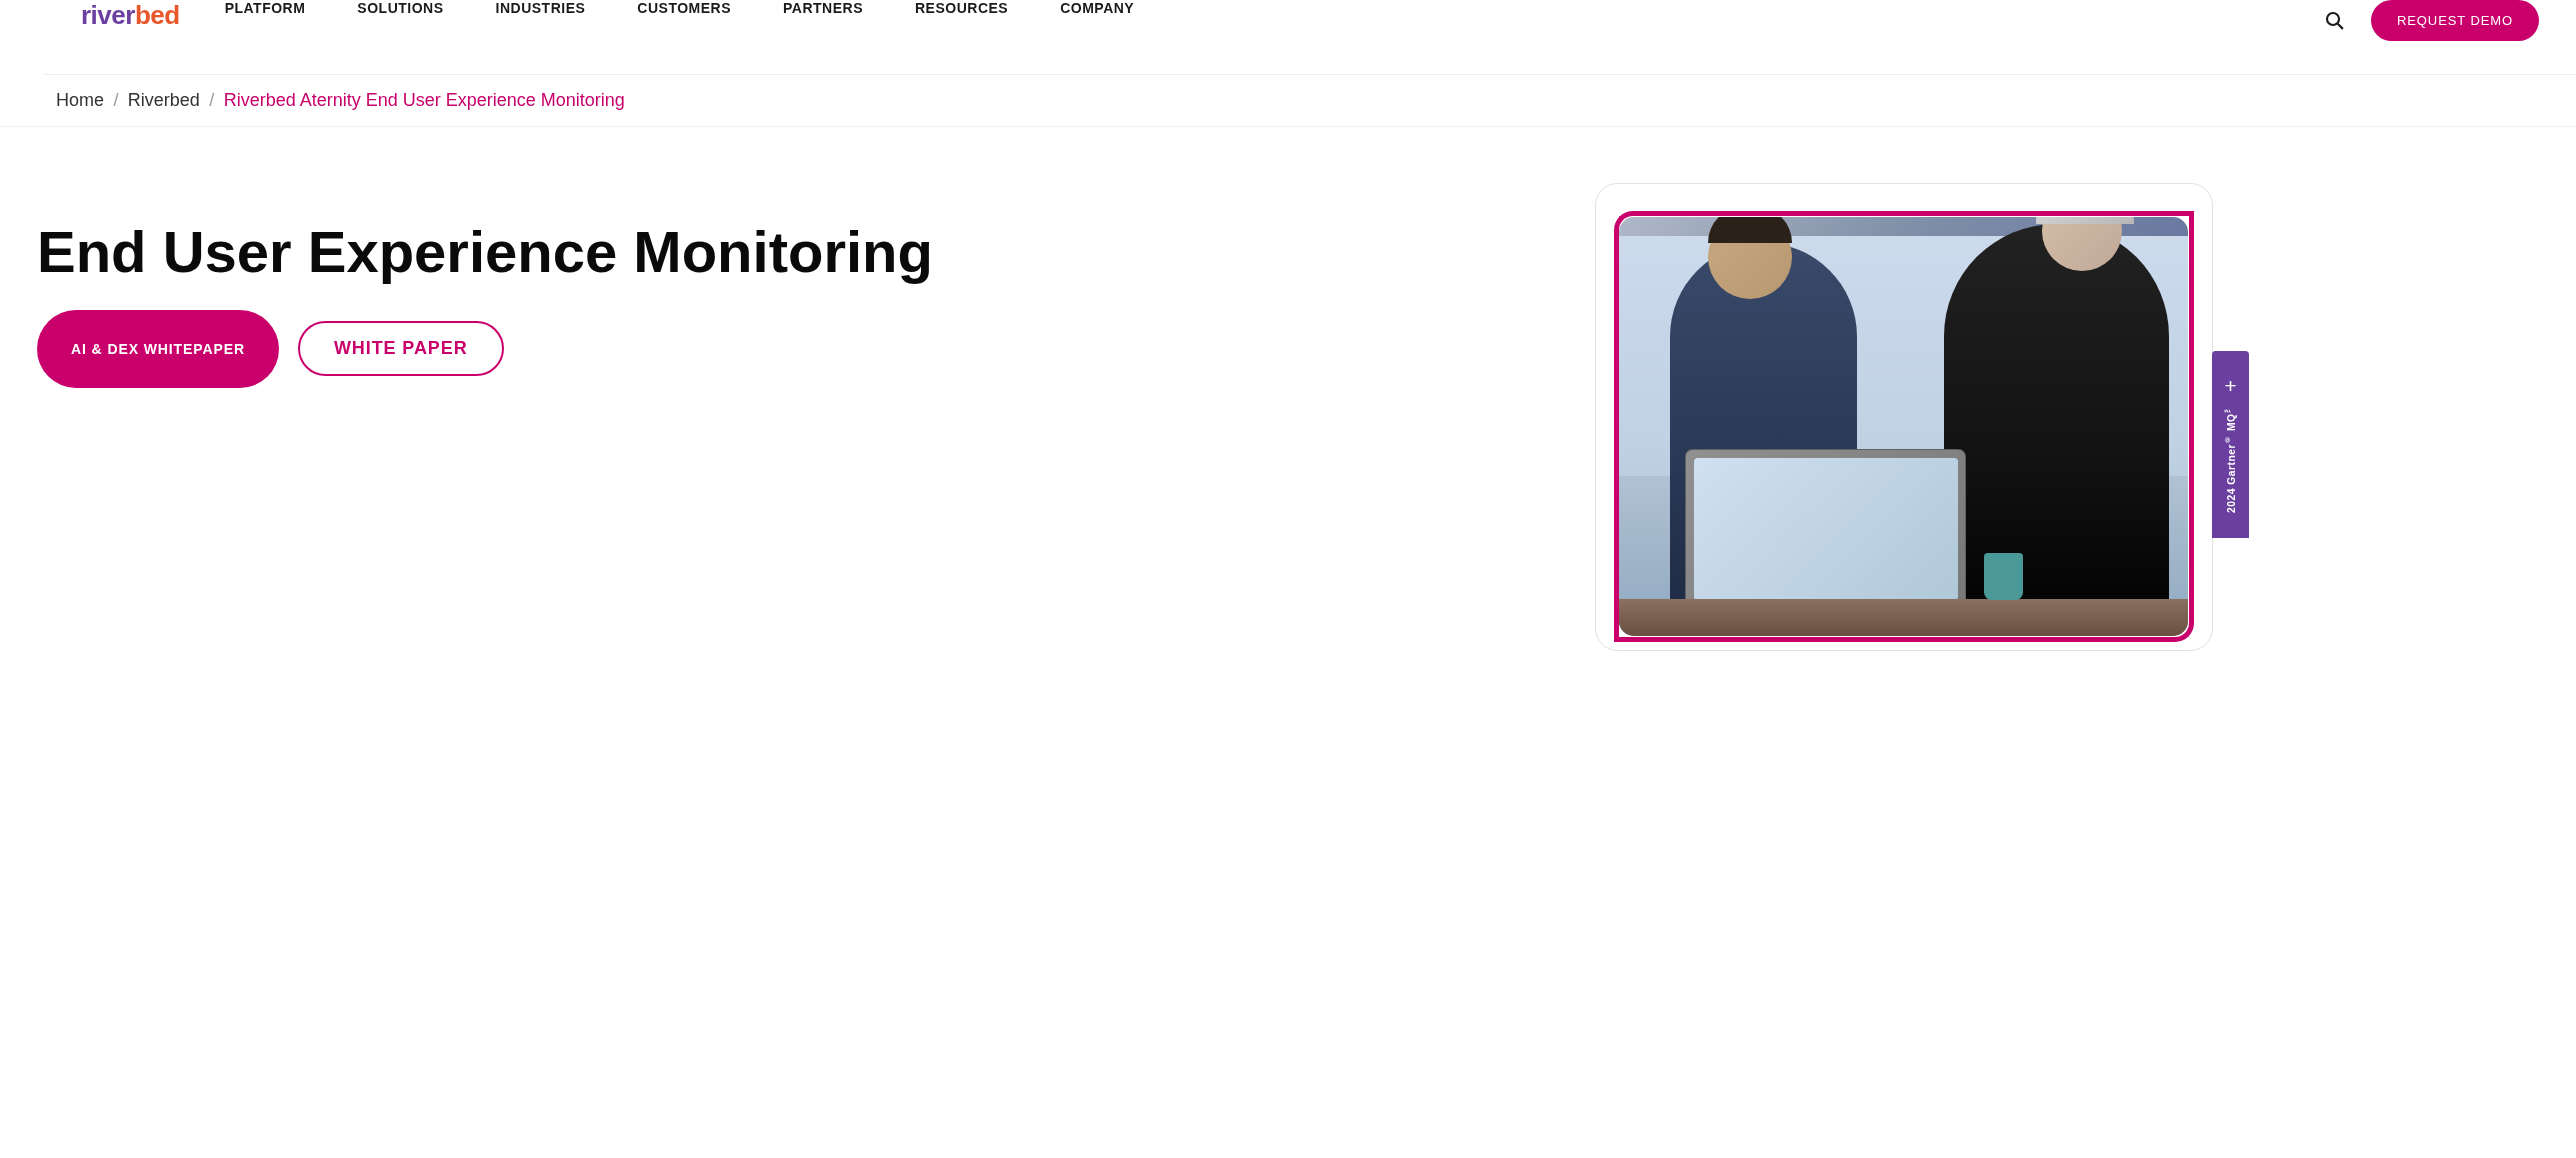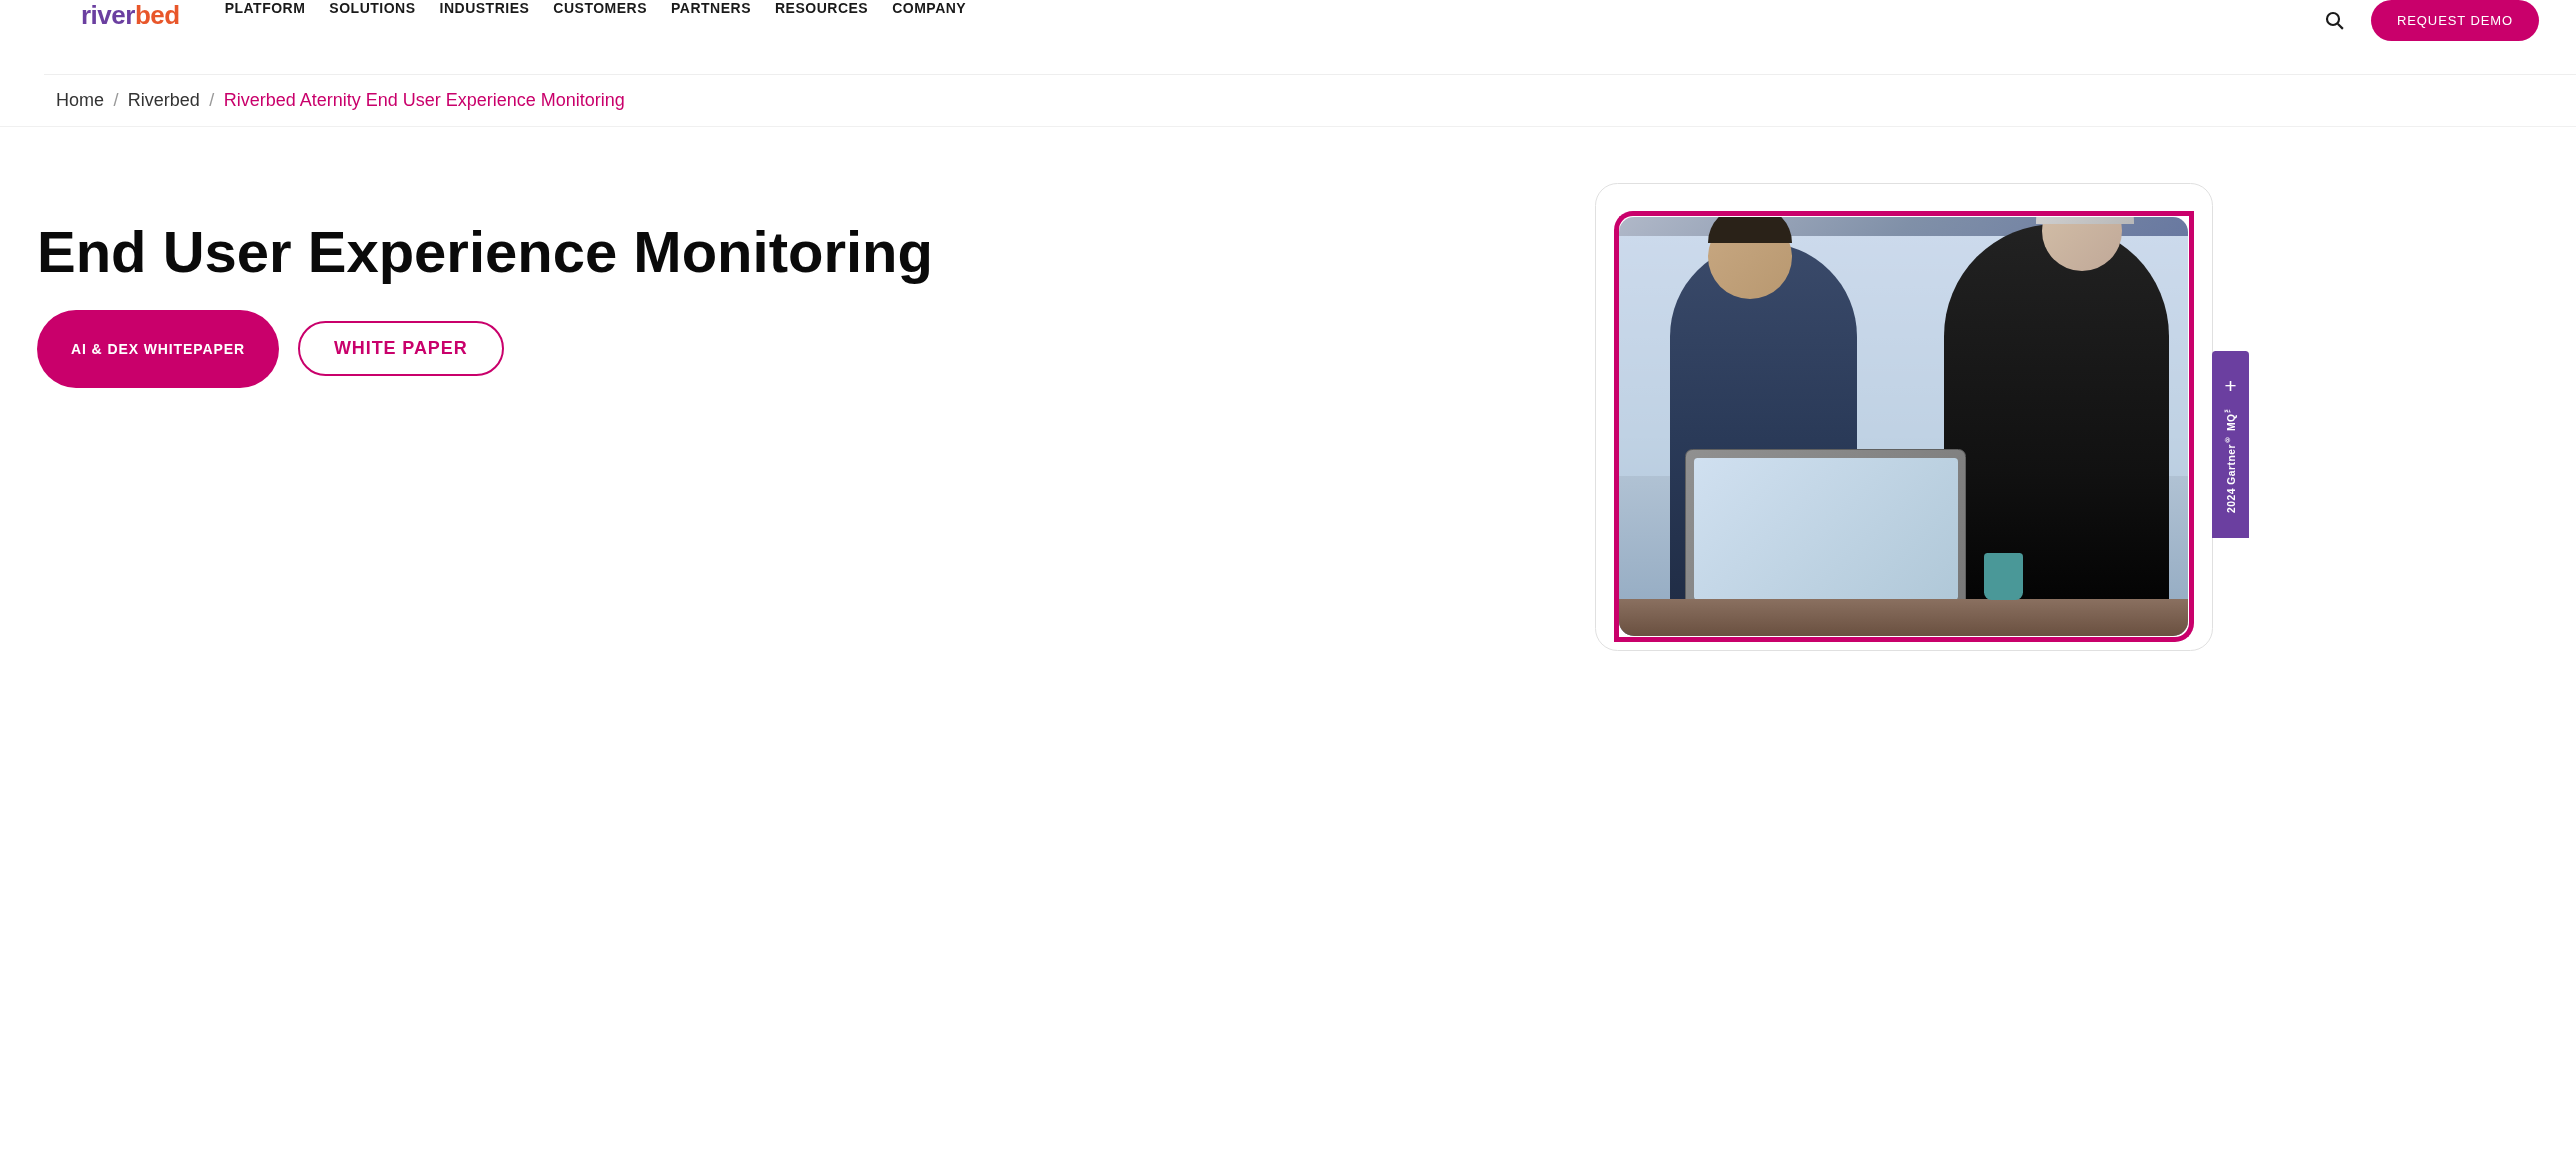--- a/index.html
+++ b/index.html
@@ -42,21 +42,21 @@
       color: #6b3fa0;
     }
 
     .logo-bed {
       color: #e8562a;
     }
 
     nav {
       display: flex;
       align-items: center;
-      gap: 24px;
+      gap: 52px;
       flex: 1;
     }
 
     .nav-item {
       font-size: 14px;
       font-weight: 600;
       color: #1a1a1a;
       text-transform: uppercase;
       letter-spacing: 0.5px;
       cursor: pointer;

